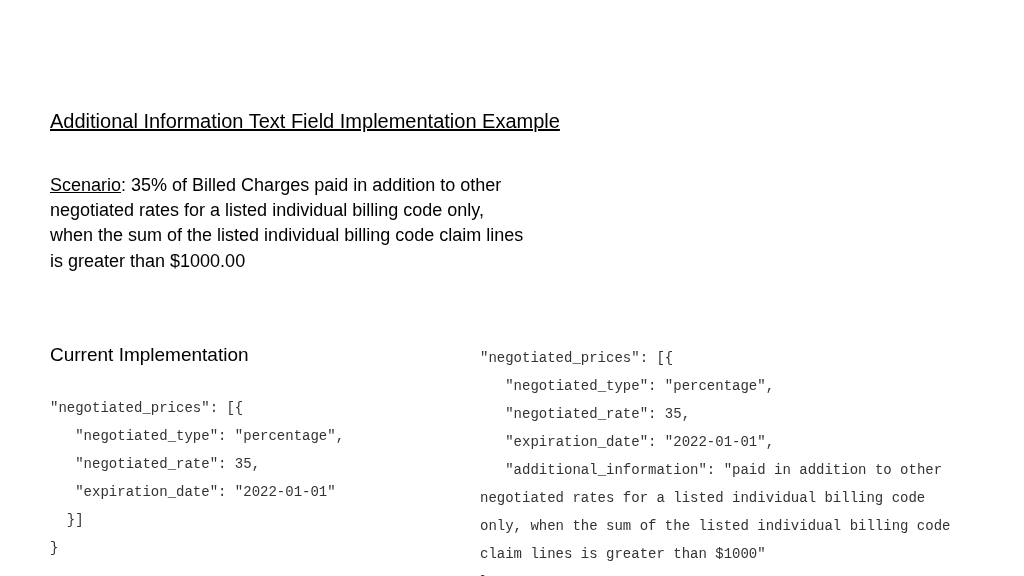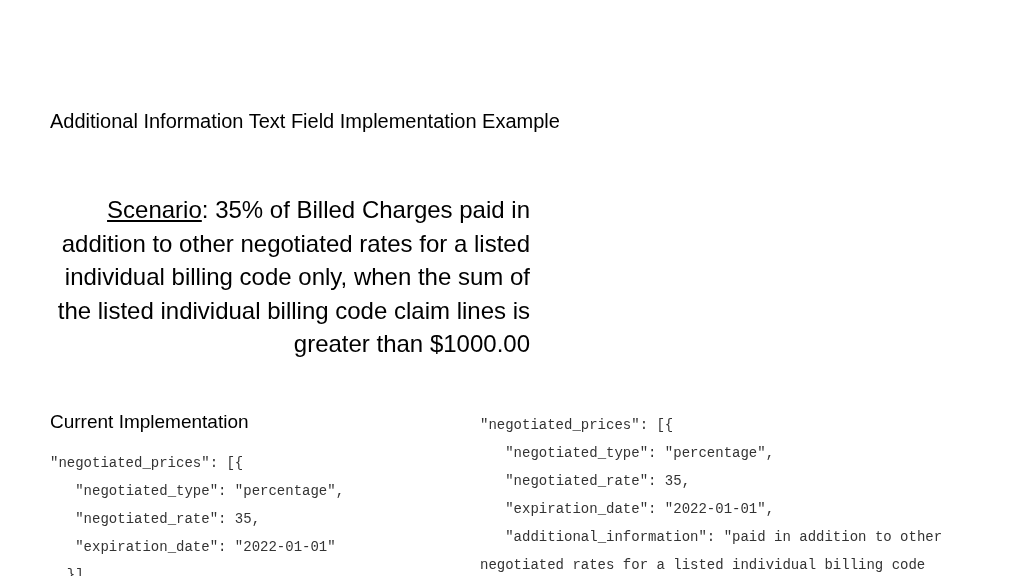--- a/index.html
+++ b/index.html
@@ -10,45 +10,45 @@
     body {
       font-family: Arial, Helvetica, sans-serif;
       background: #ffffff;
       width: 1024px;
       height: 576px;
       padding: 110px 50px 40px 50px;
       color: #000;
     }
     .title {
       font-size: 20px;
-      margin-bottom: 60px;
+      text-decoration: underline;
+      margin-bottom: 40px;
     }
     .scenario {
-      font-size: 24px;
+      font-size: 18px;
       line-height: 1.4;
       max-width: 480px;
-      margin-bottom: 50px;
-      text-align: right;
+      margin-bottom: 70px;
     }
     .scenario .label {
       text-decoration: underline;
     }
     .columns {
       display: flex;
       gap: 60px;
     }
     .col-left {
       flex: 0 0 370px;
     }
     .col-right {
       flex: 1;
     }
     .col-heading {
       font-size: 19px;
-      margin-bottom: 16px;
+      margin-bottom: 28px;
     }
     .code {
       font-family: "Courier New", Courier, monospace;
       font-size: 14px;
       line-height: 2;
       white-space: pre-wrap;
       word-wrap: break-word;
       color: #333;
     }
   </style>

